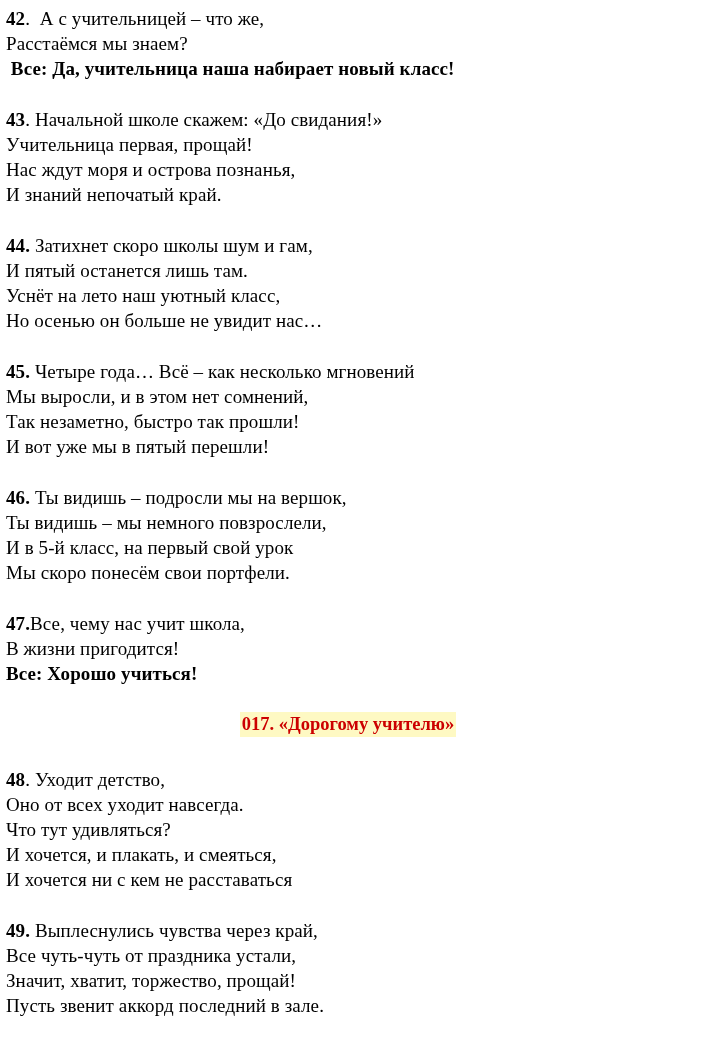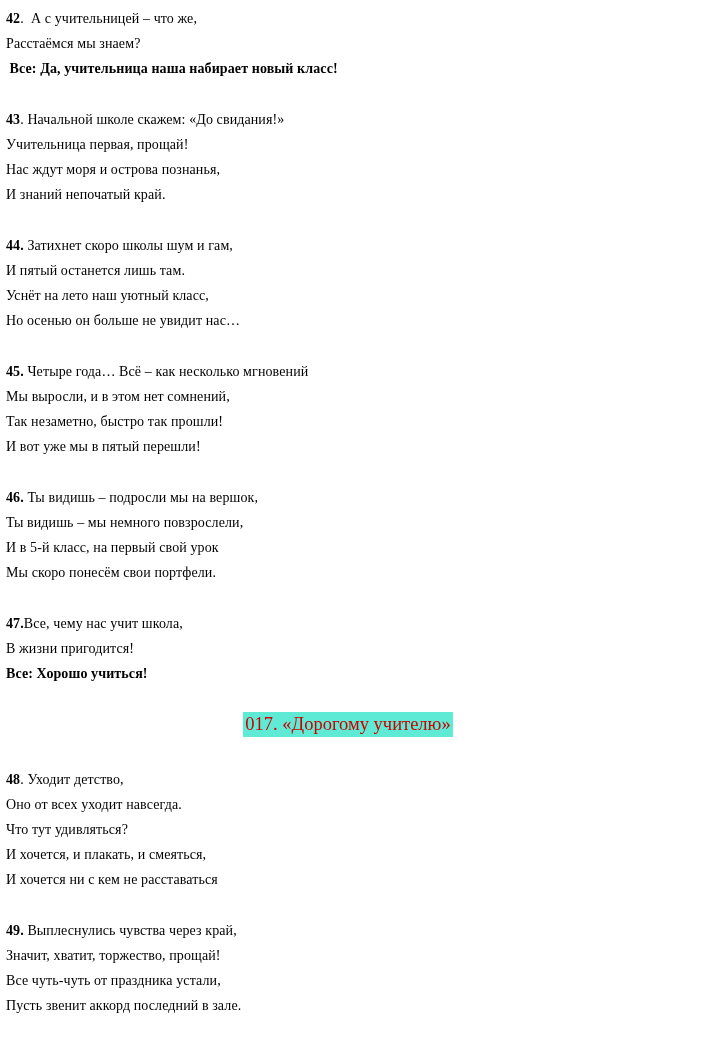--- a/index.html
+++ b/index.html
@@ -19,32 +19,32 @@
     box-sizing: border-box;
     width: 704px;
     height: 1037px;
     padding: 6px 14px 0 6px;
     position: relative;
   }
   .block {
     margin: 0 0 26px 0;
   }
   .line {
-    font-size: 14px;
+    font-size: 19px;
     line-height: 25px;
     white-space: pre-wrap;
     letter-spacing: 0.1px;
   }
   .bold {
     font-weight: bold;
   }
   .hl-red {
-    background: #5eead4;
+    background: #fef9c3;
     color: #cc0000;
-    font-weight: normal;
+    font-weight: bold;
   }
   .title-line {
     font-size: 18.5px;
     line-height: 25px;
   }
   .song-title-block {
     margin: 0 0 30px 0;
     text-align: center;
   }
   .song-title-block .inner {
@@ -104,18 +104,18 @@
   <div class="block">
     <div class="line"><span class="bold">48</span><span>. Уходит детство,</span></div>
     <div class="line">Оно от всех уходит навсегда.</div>
     <div class="line">Что тут удивляться?</div>
     <div class="line">И хочется, и плакать, и смеяться,</div>
     <div class="line">И хочется ни с кем не расставаться</div>
   </div>
 
   <div class="block">
     <div class="line"><span class="bold">49.</span><span> Выплеснулись чувства через край,</span></div>
+    <div class="line">Все чуть-чуть от праздника устали,</div>
     <div class="line">Значит, хватит, торжество, прощай!</div>
-    <div class="line">Все чуть-чуть от праздника устали,</div>
     <div class="line">Пусть звенит аккорд последний в зале.</div>
   </div>
 
 </div>
 
 </body></html>

